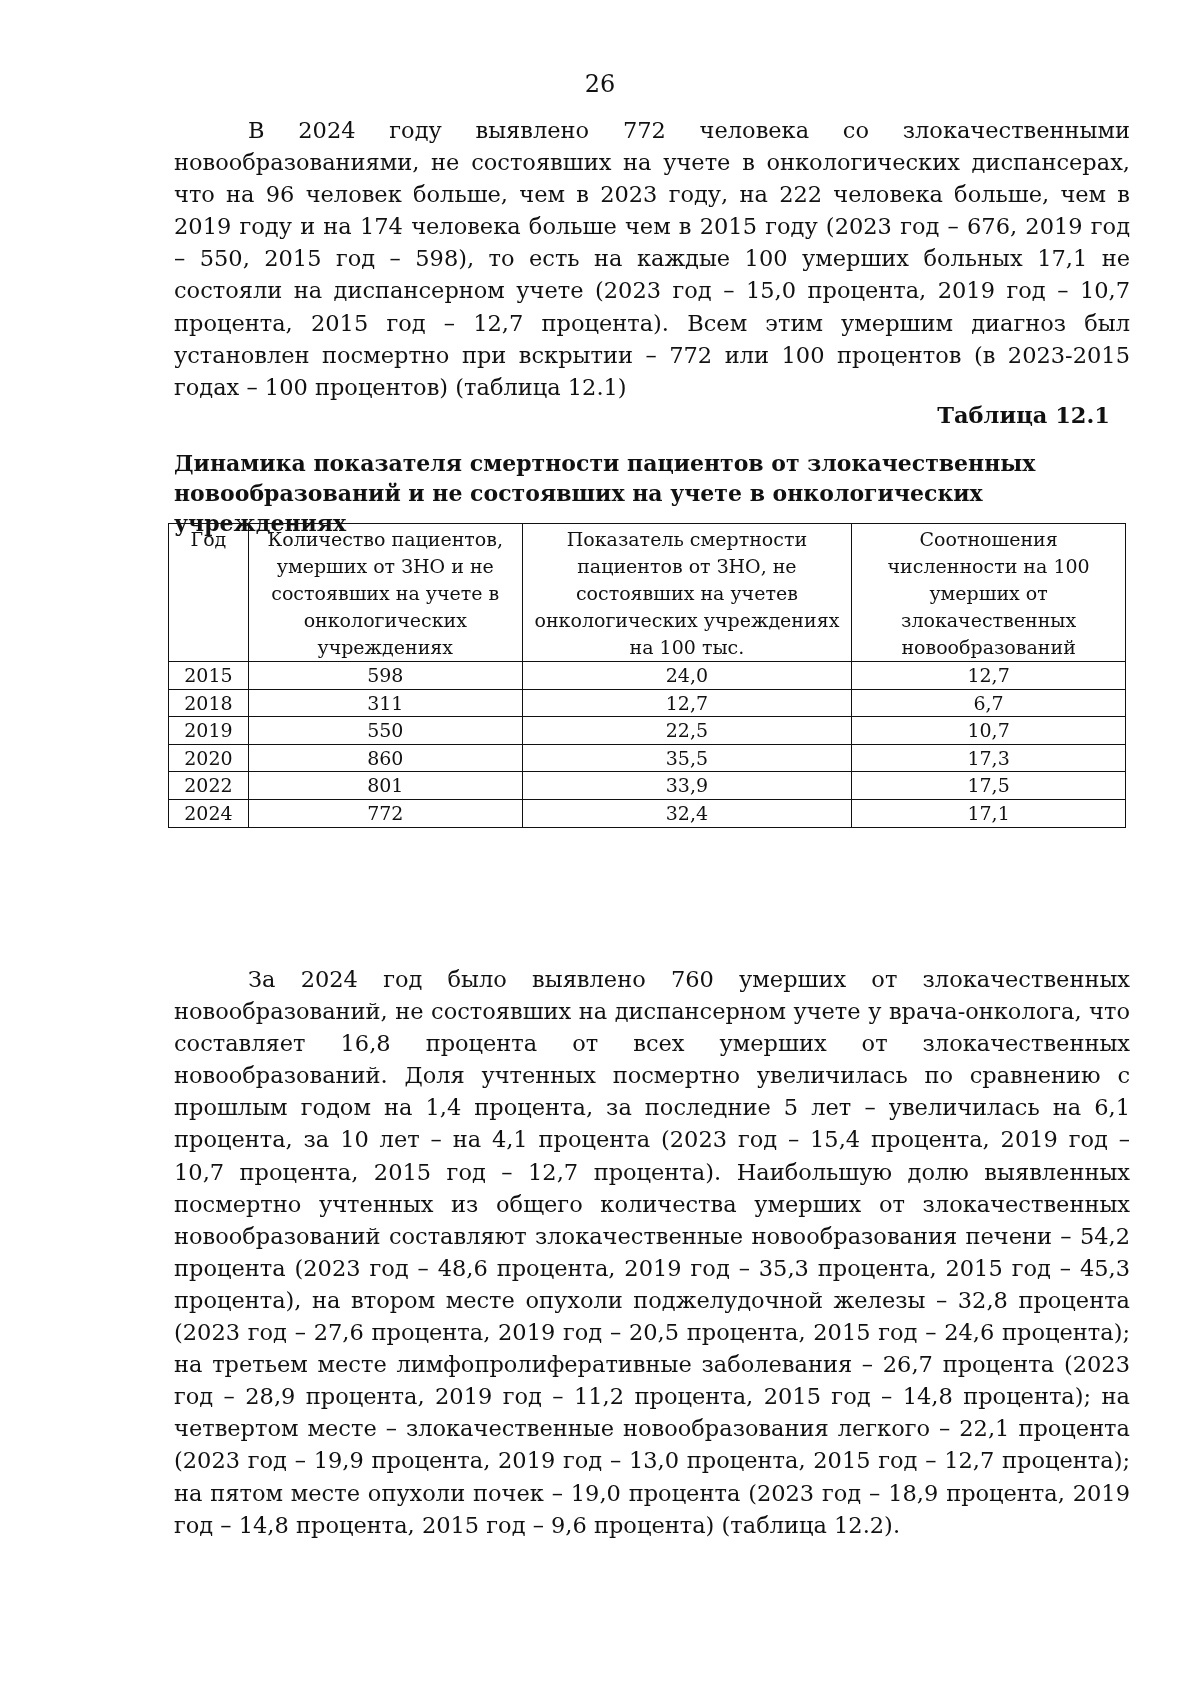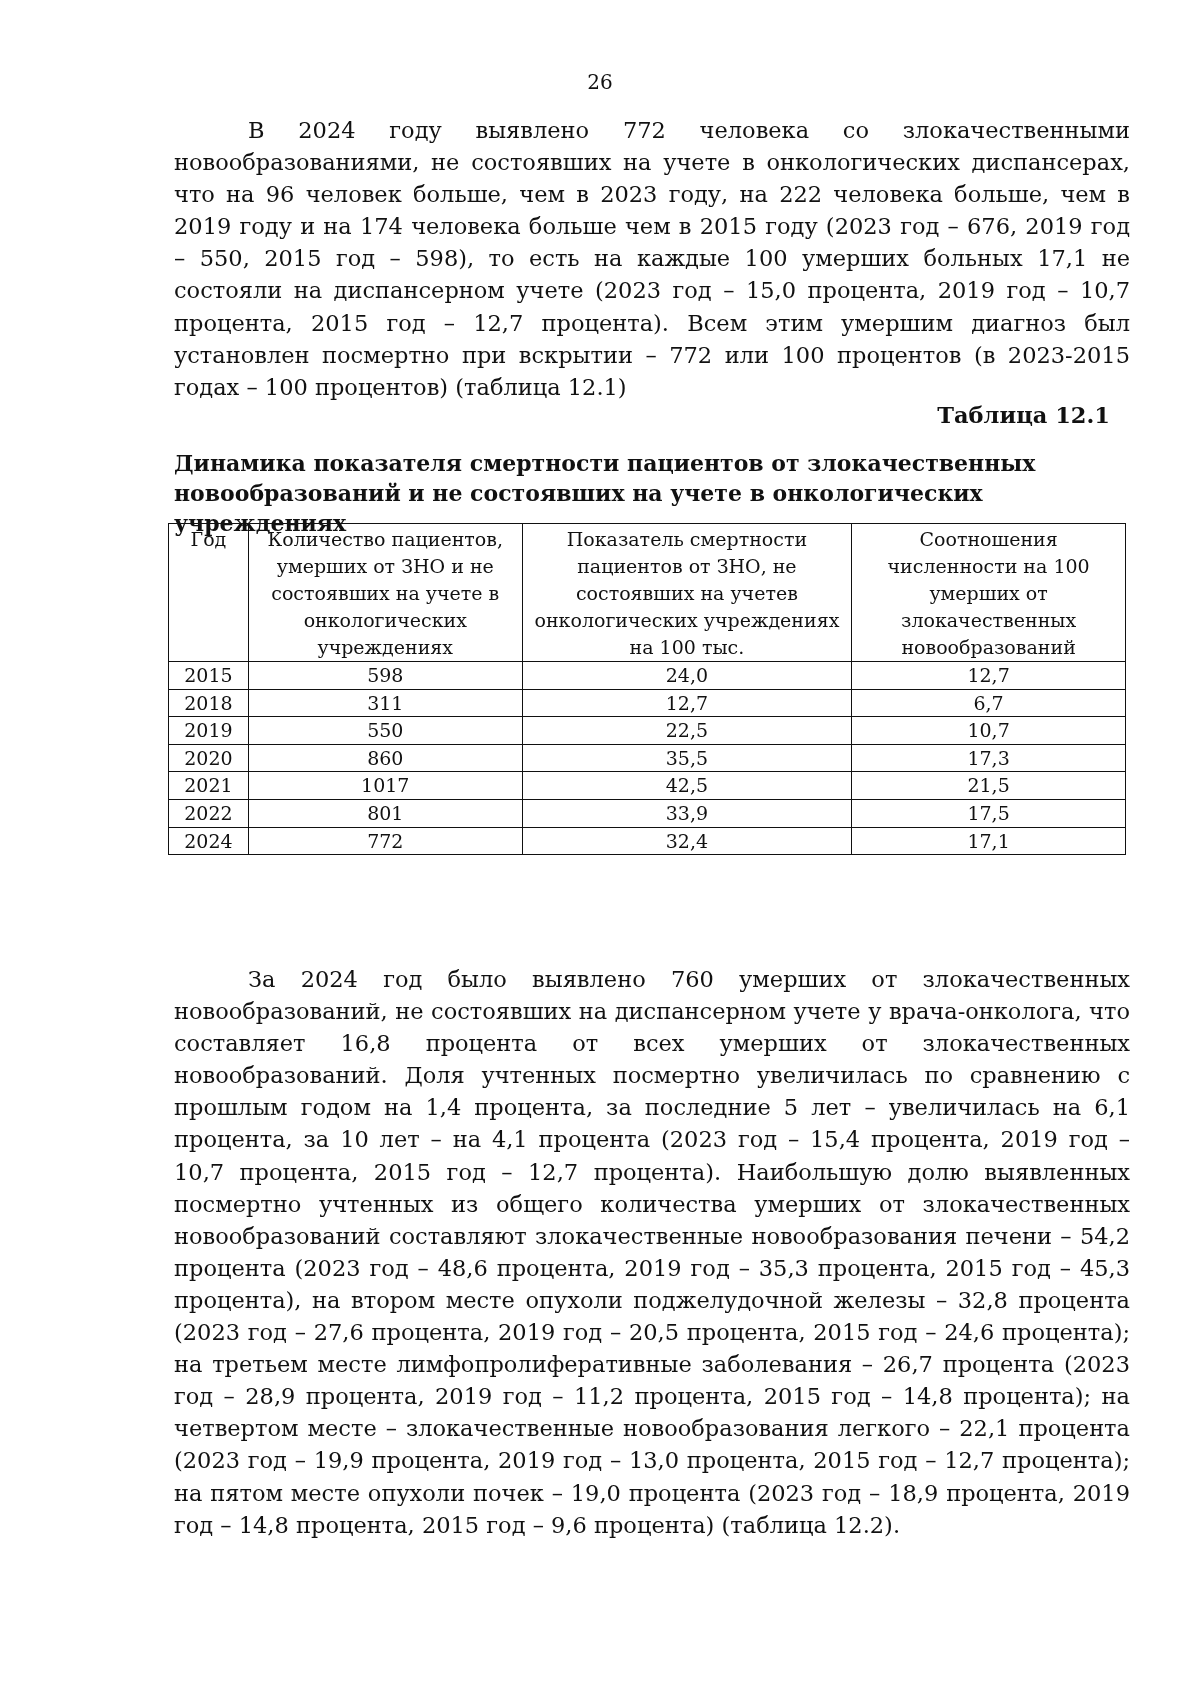--- a/index.html
+++ b/index.html
@@ -1,18 +1,18 @@
 <!DOCTYPE html>
 <html><head>
   <meta charset="utf-8">
   <style>
     html, body { margin: 0; padding: 0; background: #ffffff; }
     body { width: 1200px; height: 1697px; position: relative; overflow: hidden; color: #111; font-family: "DejaVu Serif", "Liberation Serif", serif; }
     .page { position: absolute; left: 0; top: 0; width: 1200px; height: 1697px; }
-    .page-number { position: absolute; top: 70px; left: 0; width: 1200px; text-align: center; font-size: 20px; }
+    .page-number { position: absolute; top: 70px; left: 0; width: 1200px; text-align: center; font-size: 24px; }
     .para { position: absolute; left: 174px; width: 956px; font-size: 22.5px; line-height: 32.1px; text-align: justify; text-align-last: left; hyphens: none; }
     .para .indent { display: inline-block; width: 74px; }
     #p1 { top: 114px; }
     .table-label { position: absolute; top: 402px; right: 90px; font-weight: bold; font-size: 22.5px; text-align: right; }
     .table-title { position: absolute; top: 448px; left: 174px; width: 956px; text-align: left; font-weight: bold; font-size: 22px; line-height: 30px; }
     table.data { position: absolute; top: 523px; left: 168px; width: 958px; border-collapse: collapse; font-size: 19px; }
     table.data th, table.data td { border: 1.4px solid #111; padding: 0 2px; text-align: center; vertical-align: top; }
     table.data th { font-weight: normal; line-height: 27px; padding-top: 2px; font-size: 19px; }
     table.data td { line-height: 26.6px; height: 26.6px; padding: 0; margin-left: 20px; }
     col.c1 { width: 80px; } col.c2 { width: 274px; } col.c3 { width: 330px; } col.c4 { width: 274px; }
@@ -63,26 +63,20 @@
           <td>22,5</td>
           <td>10,7</td>
         </tr>
       <tr>
           <td>2020</td>
           <td>860</td>
           <td>35,5</td>
           <td>17,3</td>
         </tr>
       <tr>
-          <td>2021</td>
-          <td>1017</td>
-          <td>42,5</td>
-          <td>21,5</td>
-        </tr>
-      <tr>
           <td>2022</td>
           <td>801</td>
           <td>33,9</td>
           <td>17,5</td>
         </tr>
       <tr>
           <td>2024</td>
           <td>772</td>
           <td>32,4</td>
           <td>17,1</td>

